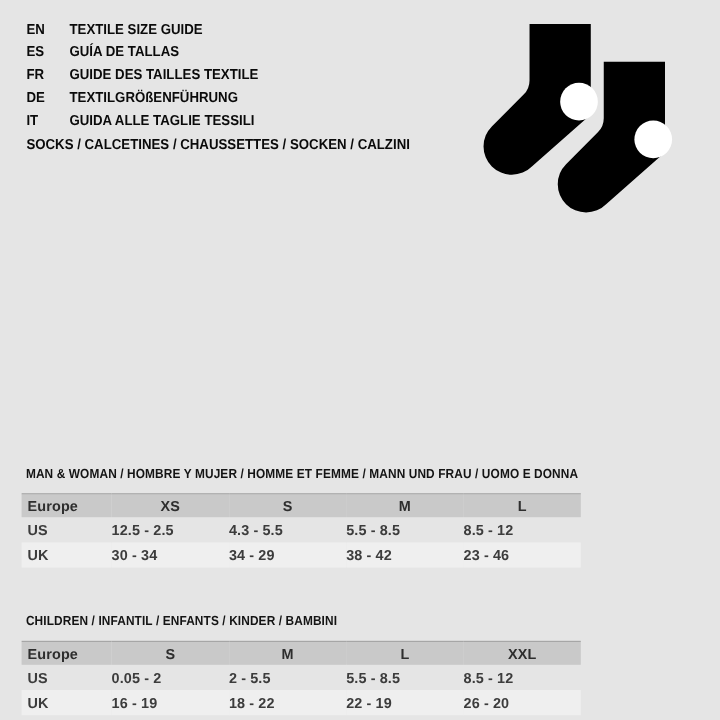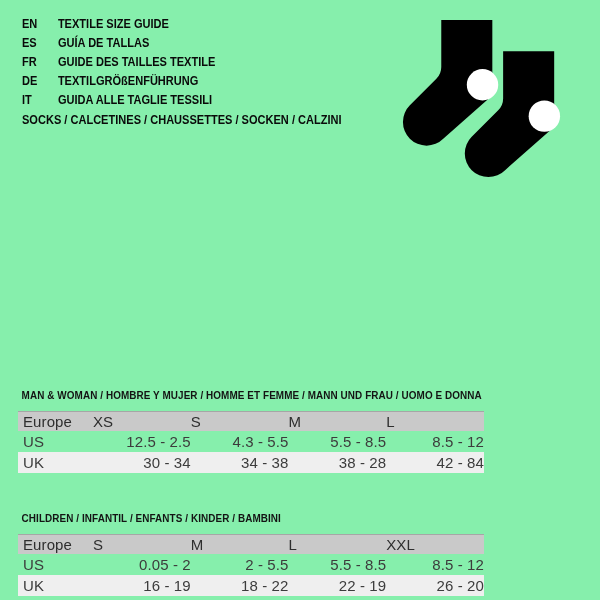--- a/index.html
+++ b/index.html
@@ -2,21 +2,21 @@
 <html><head>
 <meta charset="utf-8">
 <style>
   html,body{margin:0;padding:0;}
   body{
     width:600px;height:600px;background:#ffffff;
     font-family:"Liberation Sans", sans-serif;
     position:relative;overflow:hidden;
     -webkit-font-smoothing:antialiased;
   }
-  .canvas{position:absolute;inset:0;width:600px;height:600px;background:#86efac;}
+  .canvas{position:absolute;inset:0;width:600px;height:600px;background:#e5e5e5;}
 
   
   .lang-block{position:absolute;top:15px;left:22px;}
   .lang-row{
     display:flex;font-weight:700;font-size:12px;line-height:19px;color:#0a0a0a;
     transform:scaleX(0.92);transform-origin:0 0;white-space:nowrap;
   }
   .lang-code{width:39px;flex:0 0 39px;}
   .category-line{
     margin-top:1px;font-weight:700;font-size:12px;line-height:19px;color:#0a0a0a;
@@ -32,28 +32,28 @@
   .table-block.second{top:511px;}
   .table-title{
     font-weight:700;font-size:11px;line-height:14px;color:#141414;
     padding-left:4px;white-space:nowrap;
     transform:scaleX(0.90);transform-origin:0 0;letter-spacing:0.1px;
   }
   table.size-table{
     border-collapse:collapse;table-layout:fixed;width:466px;margin-top:9px;
   }
   table.size-table th, table.size-table td{
-    font-size:15px;font-weight:400;padding:0;letter-spacing:0.1px;
+    font-size:12px;font-weight:700;padding:0;letter-spacing:0.1px;
   }
   table.size-table thead th{
     background:#c9c9c9;height:19px;border-top:1px solid #a6a6a6;
-    color:#2e2e2e;text-align:left;vertical-align:middle;
+    color:#2e2e2e;text-align:center;vertical-align:middle;
   }
   table.size-table tbody td{
-    height:21px;text-align:right;vertical-align:middle;color:#3c3c3c;
+    height:21px;text-align:left;vertical-align:middle;color:#3c3c3c;
   }
   table.size-table tbody tr:nth-child(even) td{background:#efefef;}
   .col-region{width:70px;}
   th.col-region, td.col-region{text-align:left !important;padding-left:5px !important;}
 </style>
 </head>
 <body>
 
 <div class="canvas">
 
@@ -110,23 +110,23 @@
         <tr>
           <td class="col-region">US</td>
           <td>12.5 - 2.5</td>
           <td>4.3 - 5.5</td>
           <td>5.5 - 8.5</td>
           <td>8.5 - 12</td>
         </tr>
         <tr>
           <td class="col-region">UK</td>
           <td>30 - 34</td>
-          <td>34 - 38</td>
-          <td>38 - 28</td>
-          <td>42 - 84</td>
+          <td>34 - 29</td>
+          <td>38 - 42</td>
+          <td>23 - 46</td>
         </tr>
       </tbody>
     </table>
   </div>
 
   <div class="table-block second">
     <div class="table-title">CHILDREN / INFANTIL / ENFANTS / KINDER / BAMBINI</div>
     <table class="size-table">
       <thead>
         <tr>

